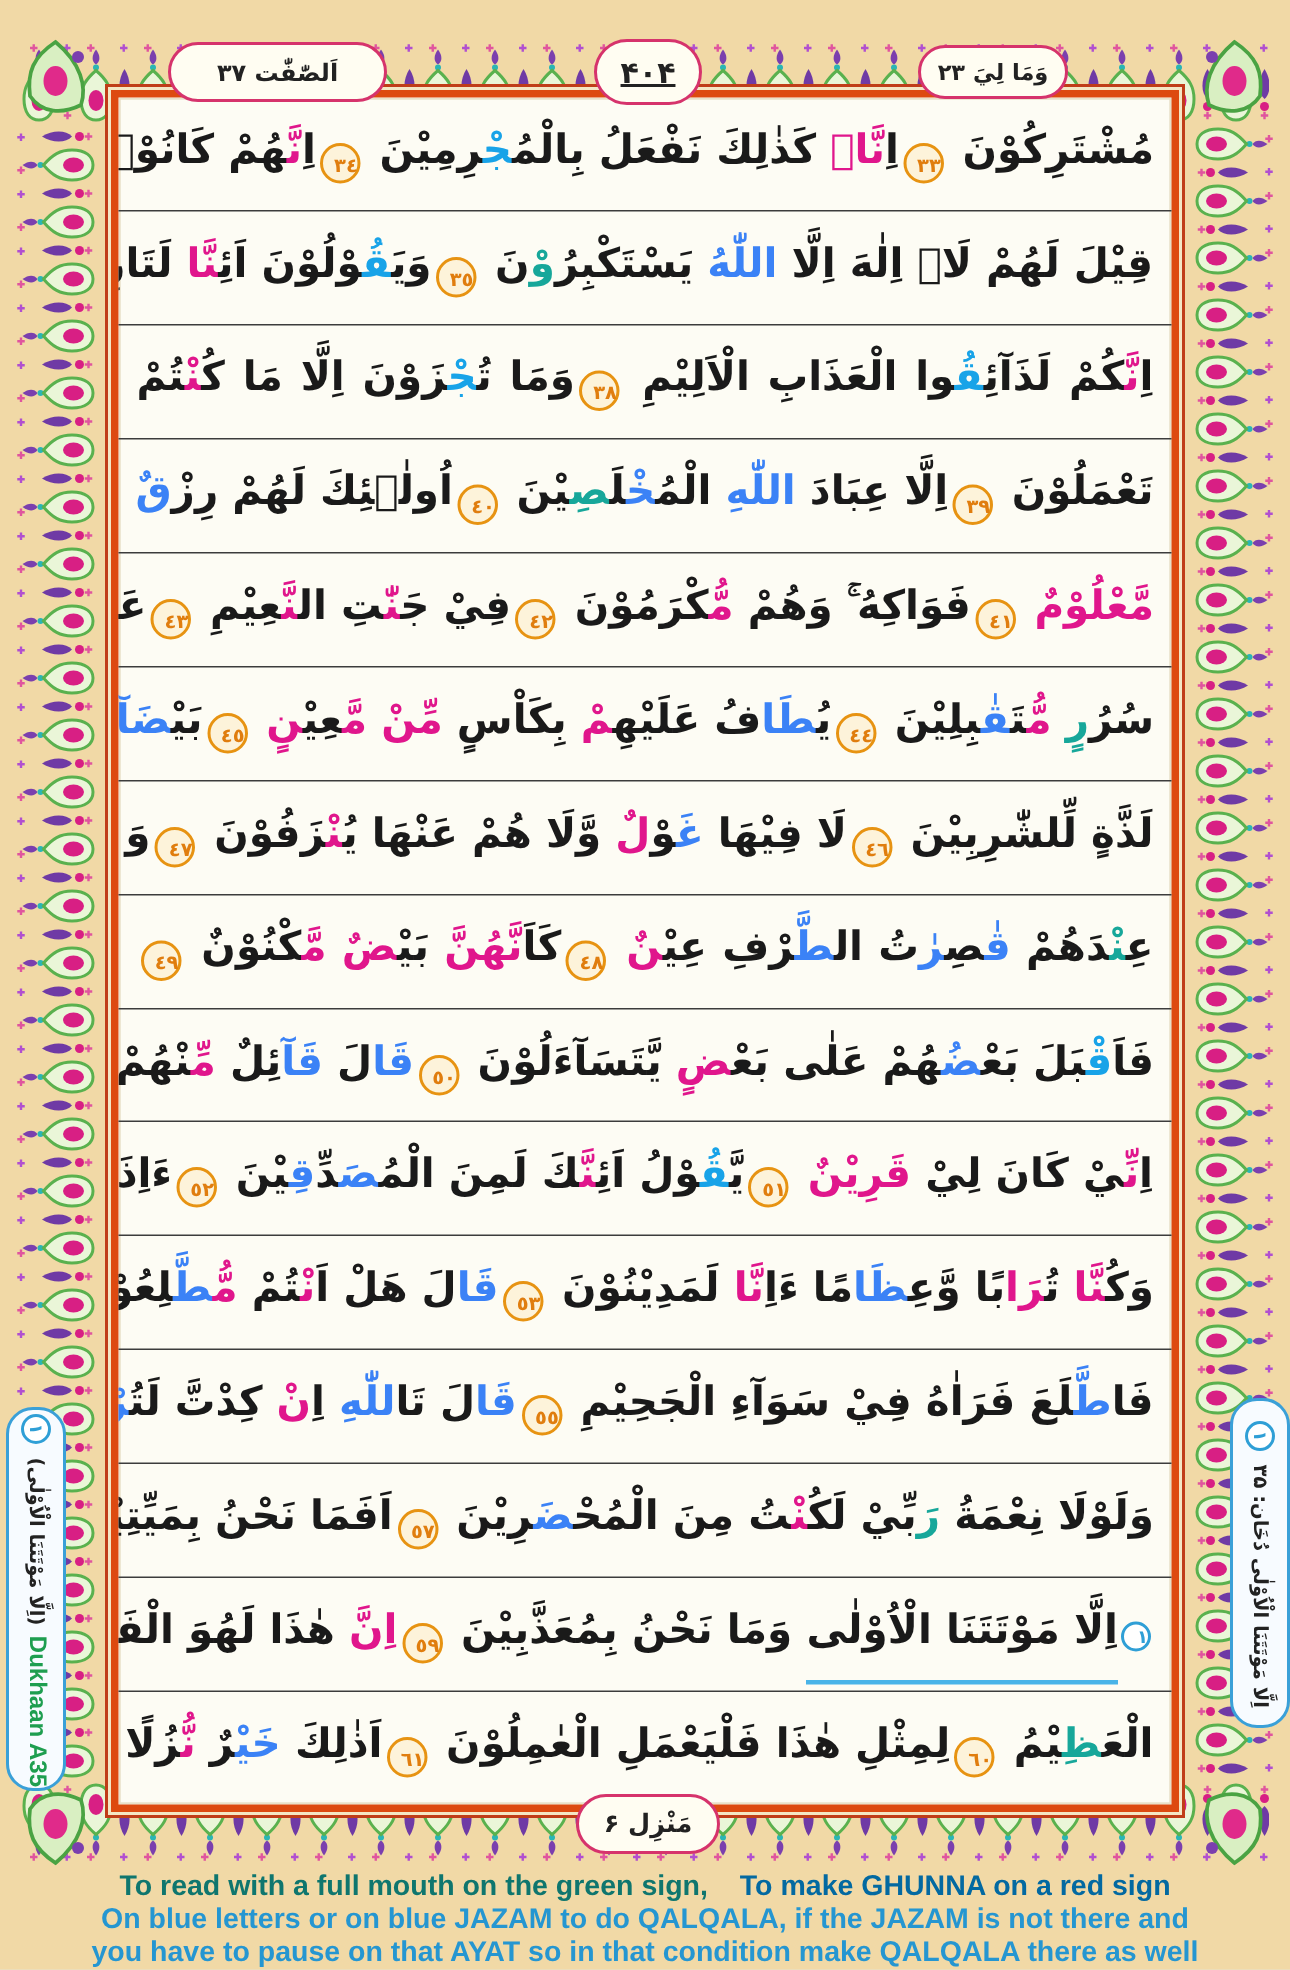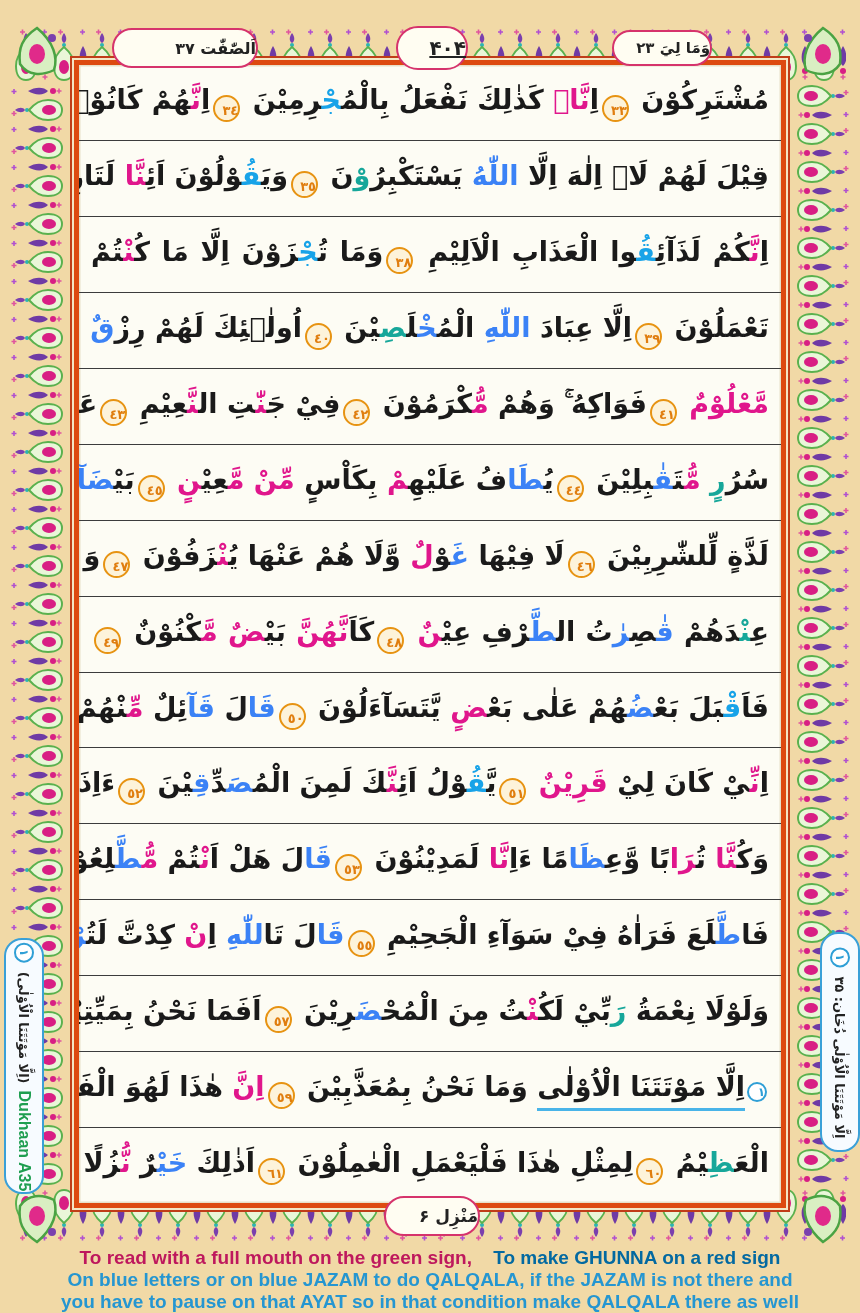--- a/index.html
+++ b/index.html
@@ -19,21 +19,21 @@
   .mot svg{position:absolute;top:50%;left:50%;}
   .mot.top svg{transform:translate(-50%,-50%);}
   .mot.bot svg{transform:translate(-50%,-50%) scaleY(-1);}
   .mot.lft svg{transform:translate(-50%,-50%) rotate(-90deg);}
   .mot.rgt svg{transform:translate(-50%,-50%) rotate(90deg);}
   .corner{position:absolute;width:58px;height:58px;}
   .corner svg{width:100%;height:100%;}
   
   .pill{
     position:absolute;background:#fffdf2;border:2.5px solid #d6336c;
-    border-radius:50px;display:flex;align-items:center;justify-content:flex-end;
+    border-radius:50px;display:flex;align-items:center;justify-content:center;
     color:#222;font-weight:bold;white-space:nowrap;z-index:5;
   }
   .pill .ar{direction:rtl;}
   
   .frame{
     position:absolute;left:74px;top:60px;width:712px;height:1148px;
     background:#fdfcf4;border:5px solid #dd4a10;
     box-shadow:0 0 0 2px #f4e6c4,0 0 0 4px #c03d18, inset 0 0 0 1.5px #e8e0c8;
     display:flex;flex-direction:column;z-index:2;box-sizing:border-box;
   }
@@ -41,21 +41,21 @@
     flex:1 1 0;border-bottom:1.6px solid #3c3c3c;
     direction:rtl;text-align:justify;text-align-last:justify;
     white-space:nowrap;overflow:hidden;
     font-size:27px;font-weight:bold;line-height:70px;
     padding:0 12px;color:#1a1a1a;
   }
   .row:last-child{border-bottom:none;}
   .seg{vertical-align:baseline;}
   .c-k{color:#1a1a1a;} .c-g{color:#3b82f6;} .c-m{color:#e0168c;}
   .c-b{color:#18a3e8;} .c-t{color:#17a79a;}
-  .u-blue{border-bottom:3px solid #49b4e8;padding-bottom:6px;}
+  .u-blue{border-bottom:3px solid #49b4e8;padding-bottom:18px;}
   .verse{
     display:inline-block;width:27px;height:27px;border:2px solid #e79312;
     border-radius:50%;background:#fdf3da;color:#e07d0e;
     font-size:13px;line-height:27px;text-align:left;font-weight:bold;
     vertical-align:-6px;margin:12px 3px;box-sizing:border-box;
   }
   .refmark{
     display:inline-block;width:20px;height:20px;border:2px solid #2f9fd6;
     border-radius:50%;background:#ffffff;color:#2f9fd6;
     font-size:12px;line-height:17px;text-align:center;font-weight:bold;
@@ -72,21 +72,21 @@
     white-space:nowrap;display:flex;align-items:center;gap:7px;
   }
   .capsule .ar{direction:rtl;font-size:13px;font-weight:bold;color:#222;}
   .capsule .en{font-size:16px;font-weight:bold;color:#1e9e50;font-family:"Liberation Sans",sans-serif;}
   
   .instructions{
     position:absolute;left:30px;top:1247px;width:800px;text-align:center;
     font-family:"Liberation Sans",sans-serif;font-weight:bold;
     font-size:19px;line-height:22px;z-index:4;letter-spacing:0;
   }
-  .ins-green{color:#be185d;} .ins-red{color:#0369a1;margin-left:16px;} .ins-blue{color:#2596d1;display:block;}
+  .ins-green{color:#0f766e;} .ins-red{color:#0369a1;margin-left:16px;} .ins-blue{color:#2596d1;display:block;}
 </style>
 </head>
 <body>
 
 <div class="page">
 
   <div class="strip h" id="strip-top" style="left:14px;top:28px;width:832px;height:54px;">
       <span class="mot h top">
         <svg width="38" height="54" viewBox="0 0 38 54" xmlns="http://www.w3.org/2000/svg">
       <path d="M6 4 h5 M8.5 1.5 v5" stroke="#e0559e" stroke-width="1.6"></path>

